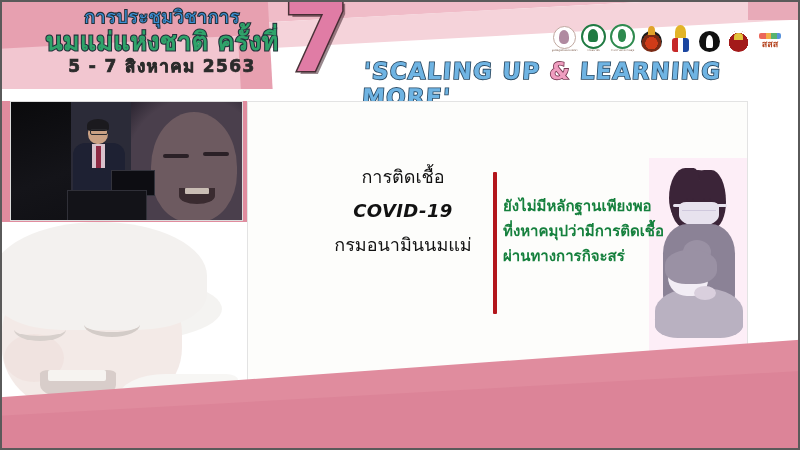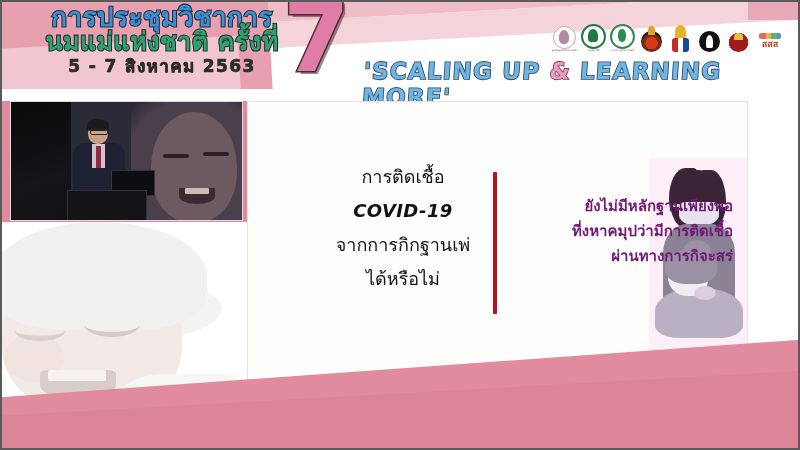--- a/index.html
+++ b/index.html
@@ -14,21 +14,21 @@
   .header{position:absolute;left:0;top:0;width:800px;height:101px;overflow:hidden;background:#ffffff;}
   .band-a{position:absolute;left:-60px;top:-44px;width:980px;height:56px;background:#e7a0b0;transform:rotate(-3.1deg);transform-origin:left center;}
   .band-b{position:absolute;left:-60px;top:6px;width:980px;height:34px;background:#f0bcc8;transform:rotate(-3.1deg);transform-origin:left center;}
   .band-c{position:absolute;left:-60px;top:40px;width:980px;height:26px;background:#f5d3da;transform:rotate(-3.1deg);transform-origin:left center;}
   .band-d{position:absolute;left:-60px;top:-10px;width:330px;height:120px;background:#e7a0b0;transform:rotate(-3.1deg);transform-origin:left center;}
   .band-e{position:absolute;left:-60px;top:52px;width:300px;height:60px;background:#f2c6d0;transform:rotate(-3.1deg);transform-origin:left center;}
   .header-fadebtm{position:absolute;left:0;bottom:0;width:800px;height:12px;background:#ffffff;}
 
   
   .title-wrap{position:absolute;left:12px;top:4px;width:300px;z-index:8;text-align:center;}
-  .t-line1{font-size:26px;font-weight:bold;line-height:26px;color:#3b8fd4;
+  .t-line1{font-size:18px;font-weight:normal;line-height:26px;color:#3b8fd4;
     -webkit-text-stroke:2.1px #23303a;paint-order:stroke fill;letter-spacing:.5px;}
   .t-line2{font-size:25px;font-weight:bold;line-height:27px;color:#2fa36a;
     -webkit-text-stroke:2.1px #23303a;paint-order:stroke fill;letter-spacing:.5px;margin-top:-2px;}
   .t-date{font-size:17px;font-weight:bold;line-height:22px;color:#2b2b2b;letter-spacing:1.4px;margin-top:0;
     -webkit-text-stroke:.7px #2b2b2b;paint-order:stroke fill;}
 
   .big-seven{position:absolute;left:283px;top:-10px;z-index:9;font-size:96px;font-weight:bold;
     line-height:96px;color:#e07ca5;-webkit-text-stroke:3px #4a3238;paint-order:stroke fill;
     text-shadow:3px 3px 0 rgba(70,40,50,.55);font-family:"DejaVu Sans",sans-serif;}
 
@@ -66,21 +66,21 @@
     color:#b5441f;font-size:8px;font-weight:bold;line-height:9px;text-align:center;}
   .sss-txt{position:absolute;left:0;top:7px;width:28px;text-align:center;font-size:9px;font-weight:bold;color:#b5441f;line-height:9px;}
 
   
   .slide{position:absolute;left:247px;top:101px;width:501px;height:291px;background:#fdfdfb;
     border:1px solid #e3e3e3;box-sizing:border-box;overflow:hidden;z-index:5;}
   .q-block{position:absolute;left:60px;top:58px;width:190px;text-align:center;color:#121212;}
   .q-line{font-size:18px;line-height:34px;font-weight:500;}
   .q-line.en{font-weight:bold;letter-spacing:.4px;font-style:italic;}
   .divider{position:absolute;left:245px;top:70px;width:4px;height:142px;background:#b3161c;border-radius:1px;}
-  .ans-block{position:absolute;left:255px;top:92px;width:230px;text-align:right;color:#701a75;z-index:3;}
+  .ans-block{position:absolute;left:255px;top:92px;width:230px;text-align:left;color:#15803d;z-index:3;}
   .ans-line{font-size:15px;line-height:25px;font-weight:600;}
 
   
   .illus{position:absolute;left:401px;top:56px;width:100px;height:193px;background:#fdeef7;overflow:hidden;z-index:1;}
   .il-hair{position:absolute;left:22px;top:12px;width:54px;height:62px;background:#3b2438;border-radius:50% 50% 42% 42%;}
   .il-face{position:absolute;left:30px;top:22px;width:40px;height:48px;background:#e8c4b8;border-radius:48% 48% 50% 50%;}
   .il-hair2{position:absolute;left:20px;top:10px;width:30px;height:55px;background:#3b2438;border-radius:60% 20% 30% 50%;}
   .il-hair3{position:absolute;left:50px;top:12px;width:27px;height:58px;background:#3b2438;border-radius:20% 60% 50% 30%;}
   .il-eye1{position:absolute;left:37px;top:38px;width:8px;height:3px;border-bottom:1.6px solid #3b2438;border-radius:0 0 60% 60%;}
   .il-eye2{position:absolute;left:54px;top:38px;width:8px;height:3px;border-bottom:1.6px solid #3b2438;border-radius:0 0 60% 60%;}
@@ -223,22 +223,21 @@
       <div class="il-lap"></div>
       <div class="il-baby"></div>
       <div class="il-babyhead"></div>
       <div class="il-arm"></div>
       <div class="il-hand"></div>
     </div>
 
     <div class="q-block">
       <div class="q-line">การติดเชื้อ</div>
       <div class="q-line en">COVID-19</div>
-      <div class="q-line">จากการกิกฐานเพ่</div>
-      <div class="q-line">ได้หรือไม่</div>
+      <div class="q-line">กรมอนามินนมแม่</div>
     </div>
 
     <div class="divider"></div>
 
     <div class="ans-block">
       <div class="ans-line">ยังไม่มีหลักฐานเพียงพอ</div>
       <div class="ans-line">ที่งหาคมุปว่ามีการติดเชื้อ</div>
       <div class="ans-line">ผ่านทางการกิจะสร่</div>
     </div>
 

